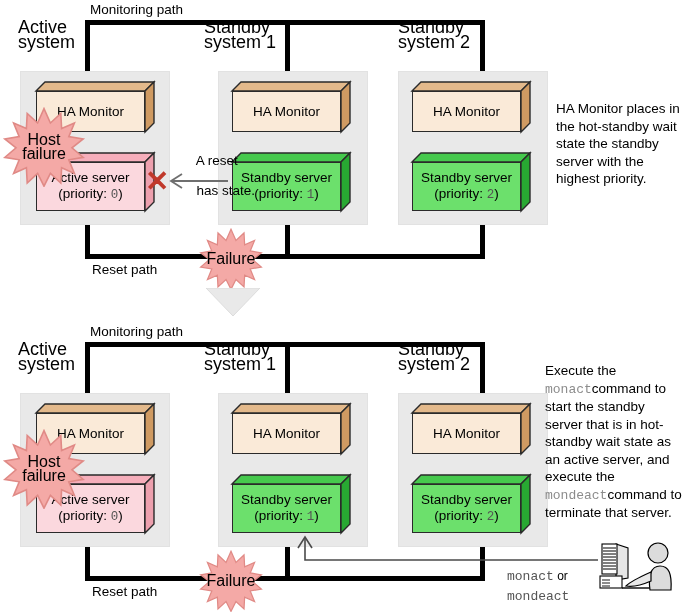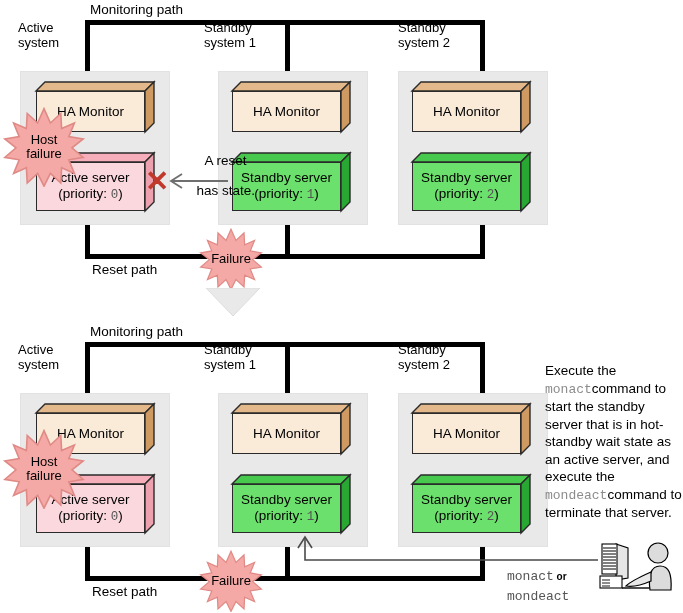--- a/index.html
+++ b/index.html
@@ -3,21 +3,21 @@
 <meta charset="utf-8">
 <style>
   html,body{margin:0;padding:0;background:#fff;}
   body{width:683px;height:613px;position:relative;overflow:hidden;
        font-family:"Liberation Sans",sans-serif;color:#000;}
   .stage{position:absolute;left:0;top:0;width:683px;height:613px;}
   .abs{position:absolute;}
 
   
   .lbl{font-size:13.5px;line-height:15px;white-space:pre;}
-  .lbl-title{font-size:13px;line-height:15px;}
+  .lbl-title{font-size:18px;line-height:15px;}
 
   
   .panel{background:#e9e9e9;border:1px solid #e2e2e2;}
 
   
   .bar-h{background:#000;}
   .bar-v{background:#000;}
 
   
   .box3d{position:absolute;}
@@ -34,21 +34,21 @@
   
   .pink .face{background:#fbd8de;}
   
   .green .face{background:#6ce06c;}
 
   
   .burst{position:absolute;}
   .burst svg{position:absolute;left:0;top:0;}
   .burst .btxt{position:absolute;left:0;top:0;width:100%;height:100%;
       display:flex;flex-direction:column;align-items:center;justify-content:center;
-      font-size:13px;line-height:14px;text-align:center;white-space:pre;}
+      font-size:16px;line-height:14px;text-align:center;white-space:pre;}
 
   
   .redx{position:absolute;color:#c0392b;}
 
   
   .note{position:absolute;font-size:13.5px;line-height:17.5px;white-space:pre-line;}
   .cmd{font-family:"Liberation Mono",monospace;font-size:13px;color:#8c8c8c;}
   .cmd-dark{font-family:"Liberation Mono",monospace;font-size:13px;color:#555;}
 
   
@@ -161,39 +161,40 @@
       <svg width="118" height="58" viewBox="0 0 118 58">
         <polygon points="0,9 9,0 118,0 109,9" fill="#46c94d" stroke="#2a2a2a" stroke-width="1.4"></polygon>
         <polygon points="109,9 118,0 118,49 109,58" fill="#28a832" stroke="#2a2a2a" stroke-width="1.4"></polygon>
       </svg>
       <div class="face">
         <span class="ln">Standby server</span>
         <span class="ln"><span>(priority: </span><span class="mono-num">2</span><span>)</span></span>
       </div>
     </div>
 
-    <div class="abs lbl" style="left:174px;top:138px;text-align:center;">
+    <div class="abs lbl" style="left:174px;top:138px;text-align:left;">
       <span>A reset</span><br>
       <span>has state.</span>
     </div>
     <svg class="wires">
       <line x1="228" y1="181" x2="172" y2="181" stroke="#6f6f6f" stroke-width="1.8"></line>
       <polyline points="182,174 171,181 182,188" fill="none" stroke="#6f6f6f" stroke-width="1.8"></polyline>
     </svg>
     <div class="redx" style="left:145px;top:167px;font-size:29px;font-weight:bold;line-height:29px;">✕</div>
 
     <div class="burst" style="left:194px;top:228px;width:74px;height:62px;">
       <svg width="74" height="62" viewBox="0 0 100 100">
         <polygon fill="#f4a9a6" stroke="#e08a86" stroke-width="2" points="50,2 58,20 71,8 72,27 88,20 81,37 99,40 85,51 99,63 81,66 88,83 72,76 71,95 58,83 50,99 42,83 29,95 28,76 12,83 19,66 1,63 15,51 1,40 19,37 12,20 28,27 29,8 42,20"></polygon>
       </svg>
       <div class="btxt">
         <span>Failure</span>
       </div>
     </div>
 
+    <div class="note" style="left:556px;top:100px;width:124px;">HA Monitor places in the hot-standby wait state the standby server with the highest priority.</div>
   </div>
 
   <div class="bigarrow" style="left:206px;top:288px;width:54px;height:28px;">
     <svg width="54" height="28" viewBox="0 0 54 28">
       <polygon points="0,0 54,0 27,28" fill="#e9e9e9" stroke="#dcdcdc" stroke-width="1"></polygon>
     </svg>
   </div>
 
   <div class="abs" style="left:0;top:322px;width:683px;height:291px;">
 
@@ -313,21 +314,21 @@
     <svg class="wires">
       <polyline points="598,238 305,238 305,216" fill="none" stroke="#4a4a4a" stroke-width="1.6"></polyline>
       <polyline points="298,226 305,215 312,226" fill="none" stroke="#4a4a4a" stroke-width="1.6"></polyline>
     </svg>
 
     <div class="note" style="left:545px;top:40px;width:138px;white-space:normal;">
       <span>Execute the </span><span class="cmd">monact</span><span>command to start the standby server that is in hot-standby wait state as an active server, and execute the </span><span class="cmd">mondeact</span><span>command to terminate that server.</span>
     </div>
 
     <div class="abs" style="left:507px;top:244px;width:120px;line-height:18px;">
-      <span class="cmd-dark">monact</span><span style="font-size:10px;font-weight:bold;"> or</span><br>
+      <span class="cmd-dark">monact</span><span style="font-size:12px;font-weight:normal;"> or</span><br>
       <span class="cmd-dark">mondeact</span>
     </div>
 
     <div class="abs" style="left:598px;top:218px;width:80px;height:60px;">
       <svg width="80" height="60" viewBox="0 0 80 60">
 
         <polygon points="18,4 30,8 30,38 18,40" fill="#e6e6e6" stroke="#000" stroke-width="1.1"></polygon>
 
         <rect x="4" y="4" width="15" height="30" fill="#fff" stroke="#000" stroke-width="1.1"></rect>
         <g stroke="#000" stroke-width="1">

